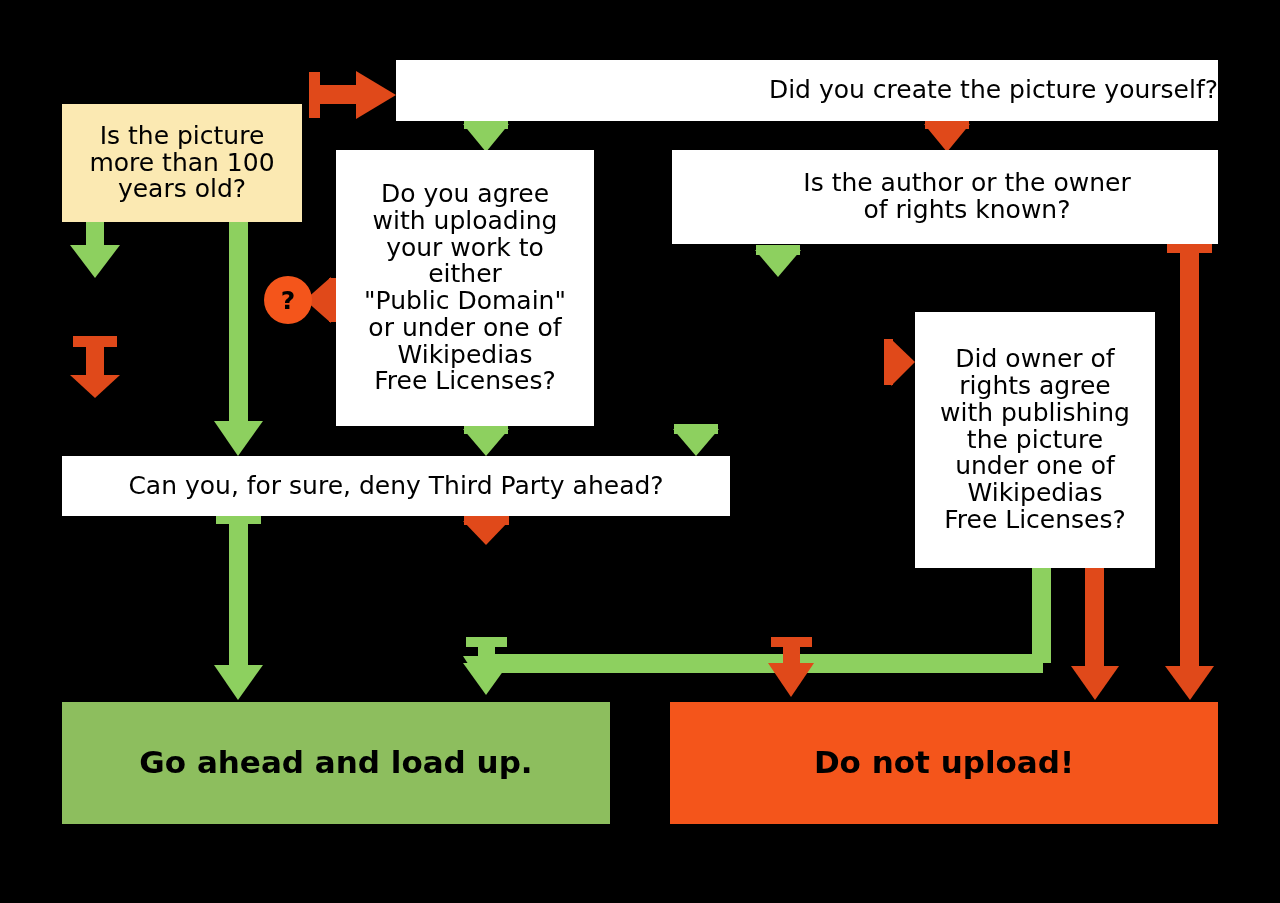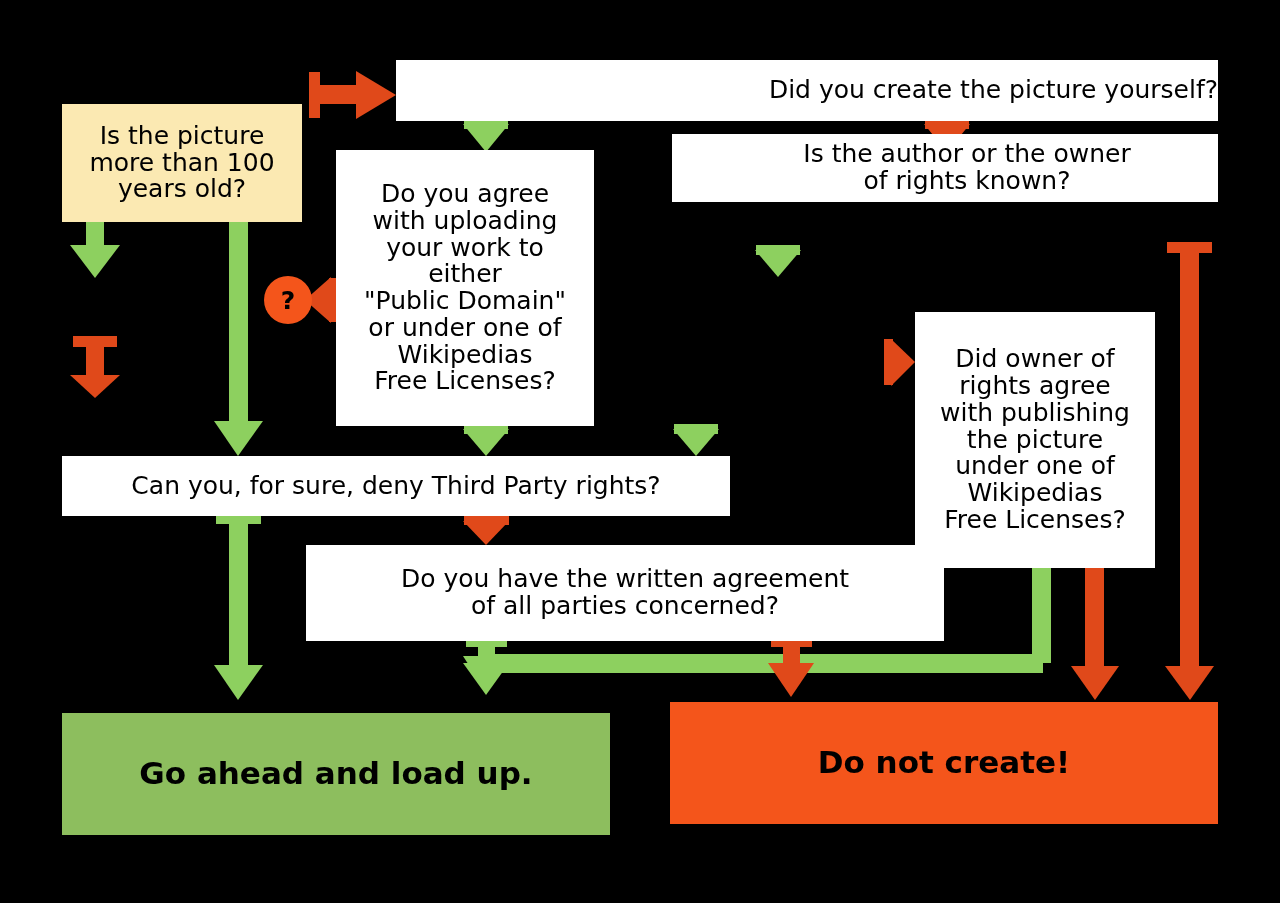--- a/index.html
+++ b/index.html
@@ -139,42 +139,39 @@
   </div>
 
   <div class="node q" style="left:396px;top:60px;width:822px;height:61px;justify-content:flex-end;">
     <span>Did you create the picture yourself?</span>
   </div>
 
   <div class="node q" style="left:336px;top:150px;width:258px;height:276px;">
     <span>Do you agree<br>with uploading<br>your work to<br>either<br>"Public Domain"<br>or under one of<br>Wikipedias<br>Free Licenses?</span>
   </div>
 
-  <div class="node q" style="left:672px;top:134px;width:546px;height:68px;padding-left:44px;">
+  <div class="node q" style="left:672px;top:150px;width:546px;height:94px;padding-left:44px;">
     <span>Is the author or the owner<br>of rights known?</span>
   </div>
 
 
   <div class="node q" style="left:915px;top:276px;width:240px;height:256px;margin-top:36px;">
     <span>Did owner of<br>rights agree<br>with publishing<br>the picture<br>under one of<br>Wikipedias<br>Free Licenses?</span>
   </div>
 
   <div class="node q" style="left:62px;top:456px;width:668px;height:60px;">
-    <span>Can you, for sure, deny Third Party rights?</span>
+    <span>Can you, for sure, deny Third Party ahead?</span>
   </div>
 
-  <div class="node q" style="left:306px;top:545px;width:638px;height:96px;">
-    <span>Do you have the written agreement<br>of all parties concerned?</span>
-  </div>
 
-  <div class="node term go" style="left:62px;top:702px;width:548px;height:122px;margin-top:11px;">
+  <div class="node term go" style="left:62px;top:702px;width:548px;height:122px;">
     <span>Go ahead and load up.</span>
   </div>
 
   <div class="node term no" style="left:670px;top:702px;width:548px;height:122px;">
-    <span>Do not create!</span>
+    <span>Do not upload!</span>
   </div>
 
   <div class="qmark" style="left:264px;top:276px;width:48px;height:48px;">
     <span>?</span>
   </div>
 
 </div>
 
 </body></html>

